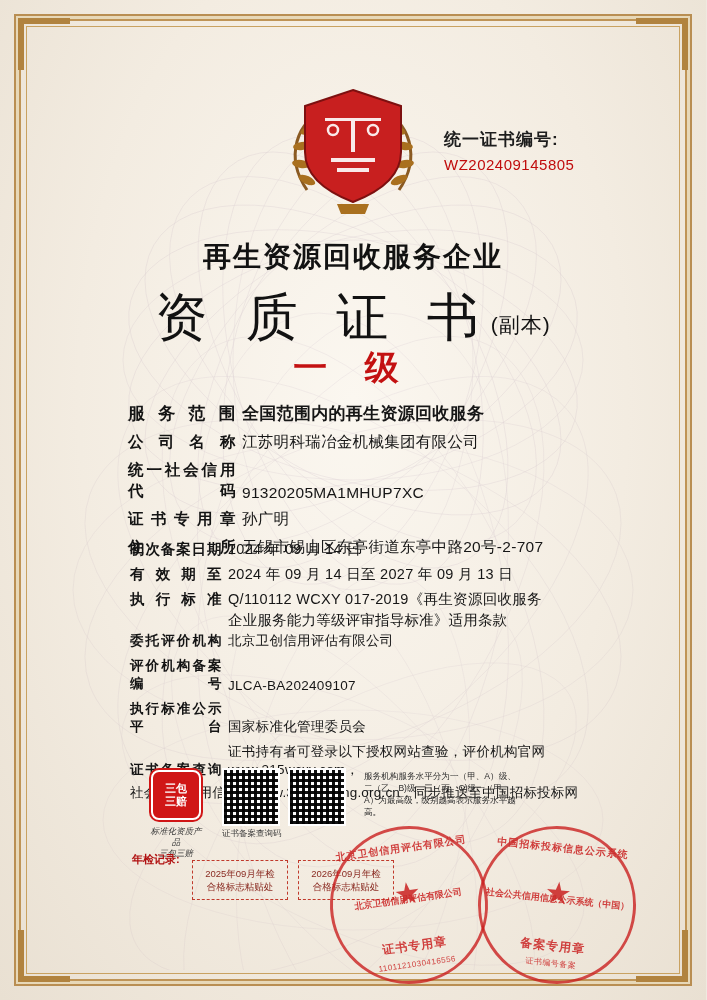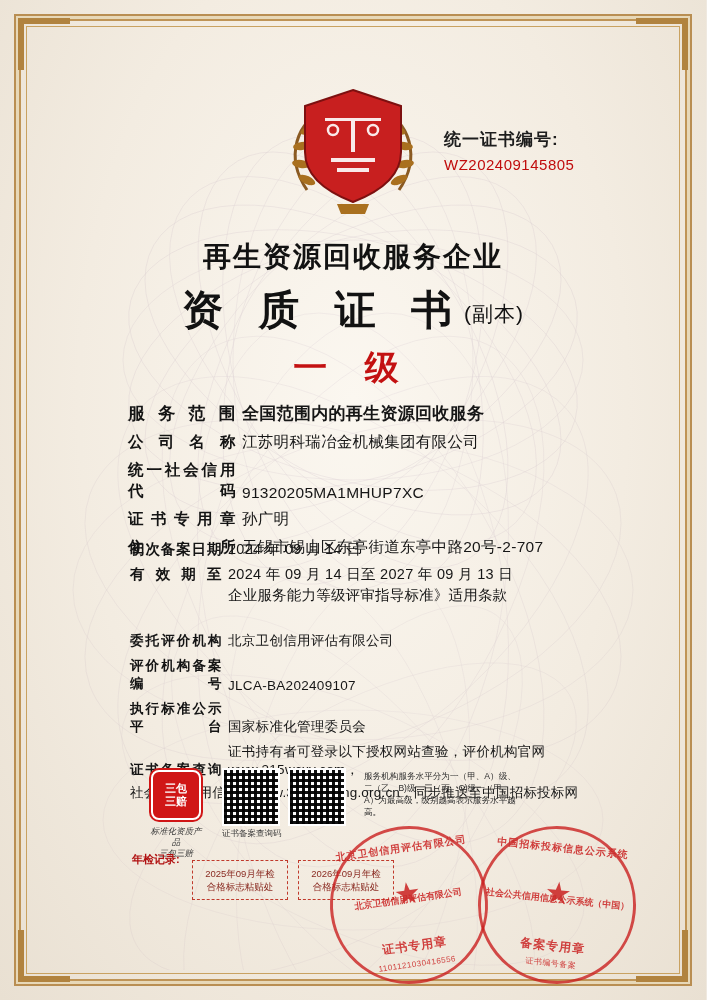--- a/index.html
+++ b/index.html
@@ -62,21 +62,21 @@
   
   .t-line1{
     position:absolute;left:0;right:0;top:238px;text-align:center;
     font-size:28px;font-weight:bold;color:#121212;letter-spacing:2px;
   }
   .t-line2{
     position:absolute;left:0;right:0;top:283px;text-align:center;
     color:#121212;
   }
   .t-line2 .big{
-    font-size:41px;font-weight:bold;letter-spacing:12px;
+    font-size:52px;font-weight:normal;letter-spacing:12px;
   }
   .t-line2 .sub{
     font-size:21px;letter-spacing:1px;position:relative;top:-3px;
   }
   .t-grade{
     position:absolute;left:0;right:0;top:345px;text-align:center;
     font-size:34px;font-weight:bold;color:#c31111;letter-spacing:14px;
   }
 
   
@@ -331,20 +331,24 @@
 
   <div class="grp2">
     <div class="row">
       <div class="k">初次备案日期</div>
       <div class="v">2024 年 09 月 14 日</div>
     </div>
     <div class="row">
       <div class="k">有效期至</div>
       <div class="v">2024 年 09 月 14 日至 2027 年 09 月 13 日</div>
     </div>
+    <div class="row">
+      <div class="k">执行标准</div>
+      <div class="v">Q/110112 WCXY 017-2019《再生资源回收服务</div>
+    </div>
     <div class="std-2nd">企业服务能力等级评审指导标准》适用条款</div>
   </div>
 
   <div class="grp3">
     <div class="row">
       <div class="k">委托评价机构</div>
       <div class="v">北京卫创信用评估有限公司</div>
     </div>
     <div class="row">
       <div class="k">评价机构备案编号</div>

